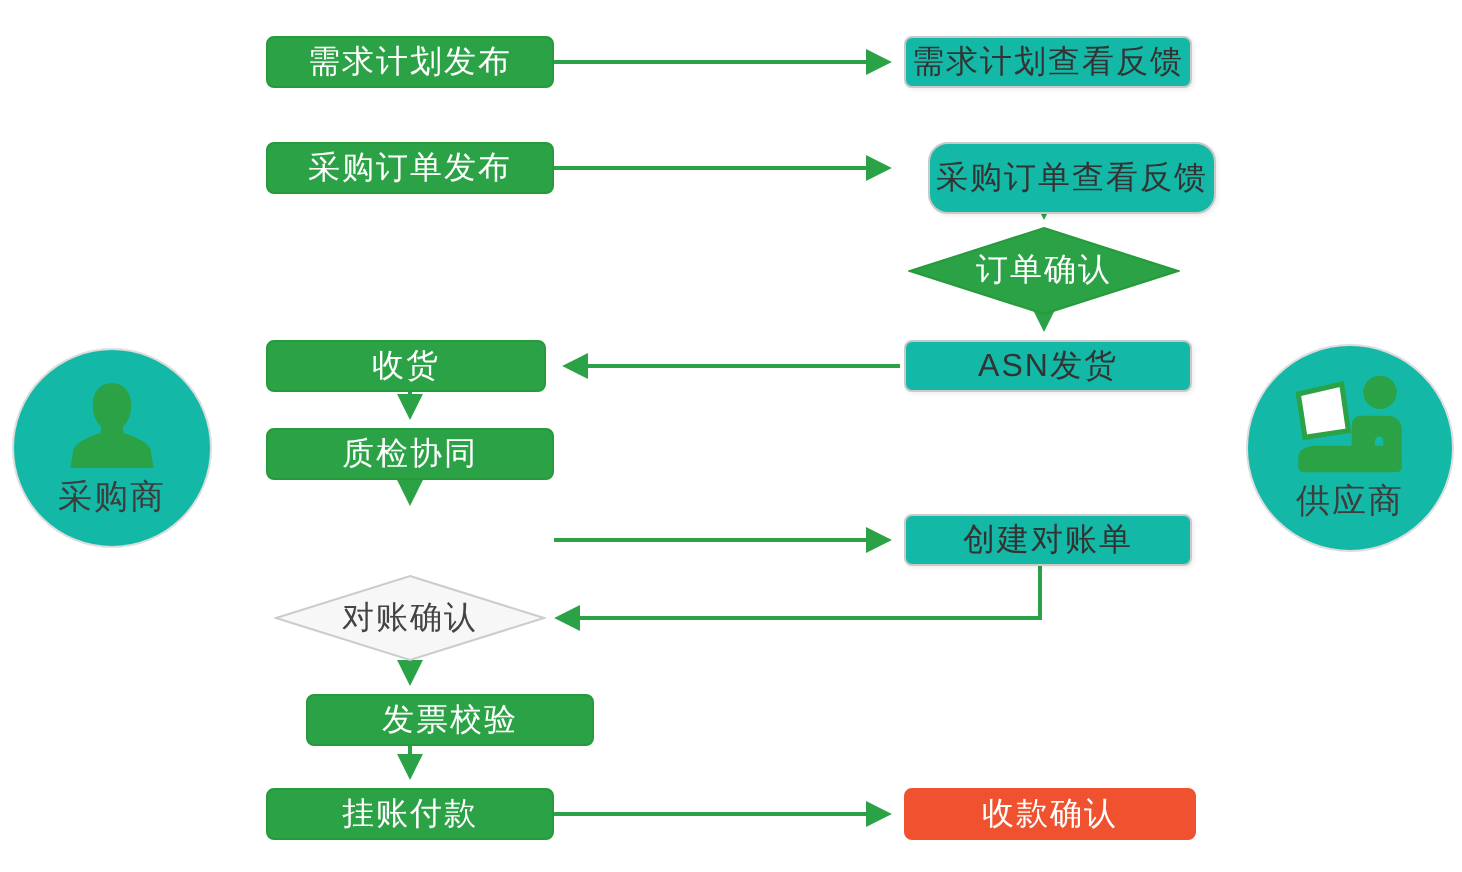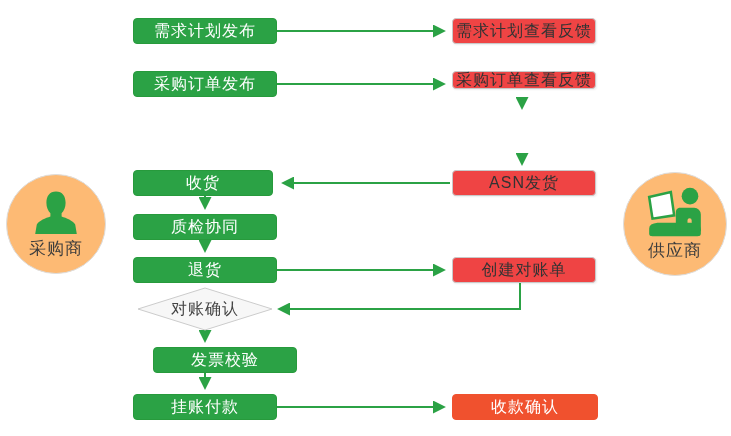--- a/index.html
+++ b/index.html
@@ -22,41 +22,41 @@
     position: absolute; z-index: 2;
     display: flex; align-items: center; justify-content: center;
     font-size: 16px; letter-spacing: 1px;
     box-sizing: border-box; white-space: nowrap;
   }
   .rect-green {
     background: var(--green); color: #ffffff;
     border: 1px solid var(--green-dark); border-radius: 4px;
   }
   .rect-outline {
-    background: #ef4444; color: #333333;
+    background: #14b8a6; color: #333333;
     border: 1px solid #c9c9c9; border-radius: 4px;
     box-shadow: 1px 1px 2px rgba(0,0,0,0.07);
   }
   .rect-red {
     background: var(--red); color: #ffffff;
     border: 1px solid var(--red); border-radius: 4px;
   }
   .diamond { background: transparent; }
   .diamond svg { position: absolute; left: 0; top: 0; width: 100%; height: 100%; }
   .diamond .diamond-shape-green { fill: var(--green); stroke: var(--green-dark); stroke-width: 1; }
   .diamond .diamond-shape-outline { fill: #f7f7f7; stroke: #cccccc; stroke-width: 1; }
   .diamond span { position: relative; z-index: 1; }
   .diamond-green-label { color: #ffffff; }
   .diamond-outline-label { color: #444444; }
 
   
   .actor {
     position: absolute; z-index: 2;
     border-radius: 50%;
-    background: #fdba74; border: 1px solid #dddddd;
+    background: #14b8a6; border: 1px solid #dddddd;
     display: flex; flex-direction: column; align-items: center; justify-content: center;
     box-sizing: border-box;
   }
   .actor .actor-label { font-size: 17px; color: #3d3d3d; letter-spacing: 1px; margin-top: 2px; }
   .actor-icon { display: block; }
   .icon-green { fill: var(--green); }
   .icon-screen { fill: #ffffff; stroke: var(--green); stroke-width: 3; }
 </style>
 </head>
 <body>
@@ -80,37 +80,42 @@
     <path class="edge" marker-end="url(#ah)" d="M520,283 L520,309 L279,309"></path>
     <path class="edge" marker-end="url(#ah)" d="M205,331 L205,341"></path>
     <path class="edge" marker-end="url(#ah)" d="M205,373 L205,388"></path>
     <path class="edge" marker-end="url(#ah)" d="M277,407 L444,407"></path>
   </svg>
 
   <div class="node rect-green" style="left:133px; top:18px; width:144px; height:26px;">需求计划发布</div>
   <div class="node rect-green" style="left:133px; top:71px; width:144px; height:26px;">采购订单发布</div>
   <div class="node rect-green" style="left:133px; top:170px; width:140px; height:26px;">收货</div>
   <div class="node rect-green" style="left:133px; top:214px; width:144px; height:26px;text-align:center;">质检协同</div>
-  <div class="node rect-green" style="left:133px; top:257px; width:144px; height:26px;">退货</div>
   <div class="node rect-green" style="left:133px; top:347px; width:144px; height:26px;margin-left:20px;">发票校验</div>
   <div class="node rect-green" style="left:133px; top:394px; width:144px; height:26px;">挂账付款</div>
 
   <div class="node diamond" style="left:137px; top:287px; width:136px; height:44px;">
     <svg viewBox="0 0 136 44" preserveAspectRatio="none">
       <polygon class="diamond-shape-outline" points="68,1 135,22 68,43 1,22"></polygon>
     </svg>
     <span class="diamond-outline-label">对账确认</span>
   </div>
 
   <div class="node rect-outline" style="left:452px; top:18px; width:144px; height:26px;">需求计划查看反馈</div>
-  <div class="node rect-outline" style="left:452px; top:71px; width:144px; height:18px;">采购订单查看反馈</div>
+  <div class="node rect-outline" style="left:464px; top:71px; width:144px; height:36px;border-radius:10px;">采购订单查看反馈</div>
   <div class="node rect-outline" style="left:452px; top:170px; width:144px; height:26px;">ASN发货</div>
   <div class="node rect-outline" style="left:452px; top:257px; width:144px; height:26px;">创建对账单</div>
   <div class="node rect-red" style="left:452px; top:394px; width:146px; height:26px;">收款确认</div>
 
+  <div class="node diamond" style="left:454px; top:113px; width:136px; height:45px;">
+    <svg viewBox="0 0 136 45" preserveAspectRatio="none">
+      <polygon class="diamond-shape-green" points="68,1 135,22.5 68,44 1,22.5"></polygon>
+    </svg>
+    <span class="diamond-green-label">订单确认</span>
+  </div>
 
   <div class="actor" style="left:6px; top:174px; width:100px; height:100px;">
     <svg class="actor-icon" width="48" height="46" viewBox="0 0 60 55">
       <path class="icon-green" d="M30,2 c8,0 12,6 12,14 c0,6 -2,10 -5,13 l0,4 c6,2 14,5 17,10 l2,12 L4,55 l2,-12 c3,-5 11,-8 17,-10 l0,-4 c-3,-3 -5,-7 -5,-13 c0,-8 4,-14 12,-14 z"></path>
     </svg>
     <div class="actor-label">采购商</div>
   </div>
 
   <div class="actor" style="left:623px; top:172px; width:104px; height:104px;">
     <svg class="actor-icon" width="62" height="50" viewBox="0 0 70 60">

